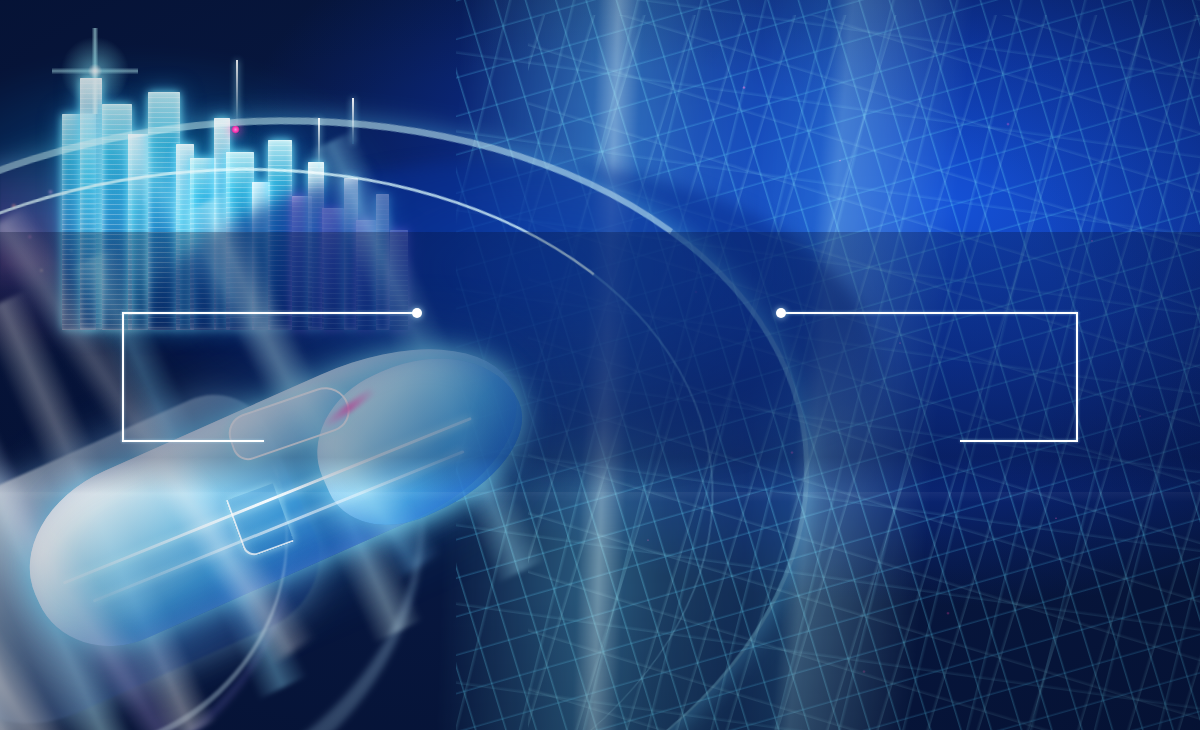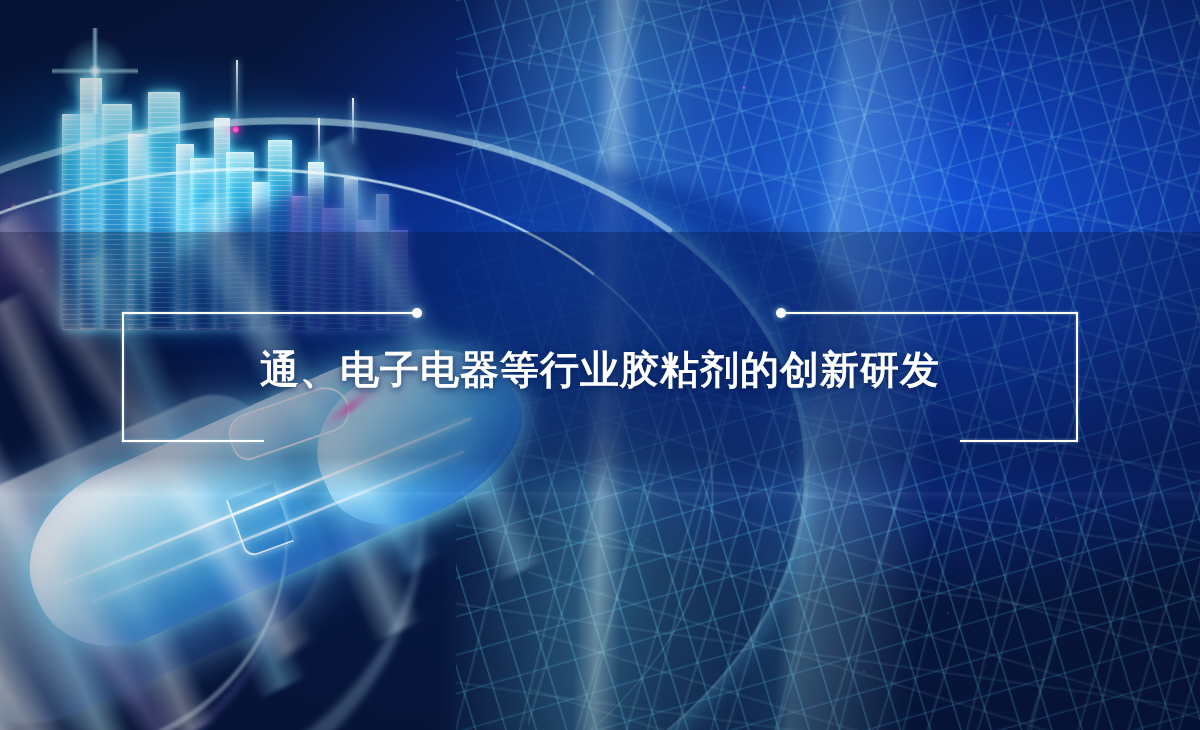--- a/index.html
+++ b/index.html
@@ -540,17 +540,16 @@
     <div class="fr fr-top-l"></div>
     <div class="fr fr-top-r"></div>
     <div class="fr fr-bot-l"></div>
     <div class="fr fr-bot-r"></div>
 
     <div class="fr-dot left"></div>
     <div class="fr-dot right"></div>
 
 
     <div class="headline">
-      <span class="ln ln2">通、电子电器等行业胶粘剂的创新研发</span>
     </div>
 
   </div>
 </div>
 
 </body></html>

